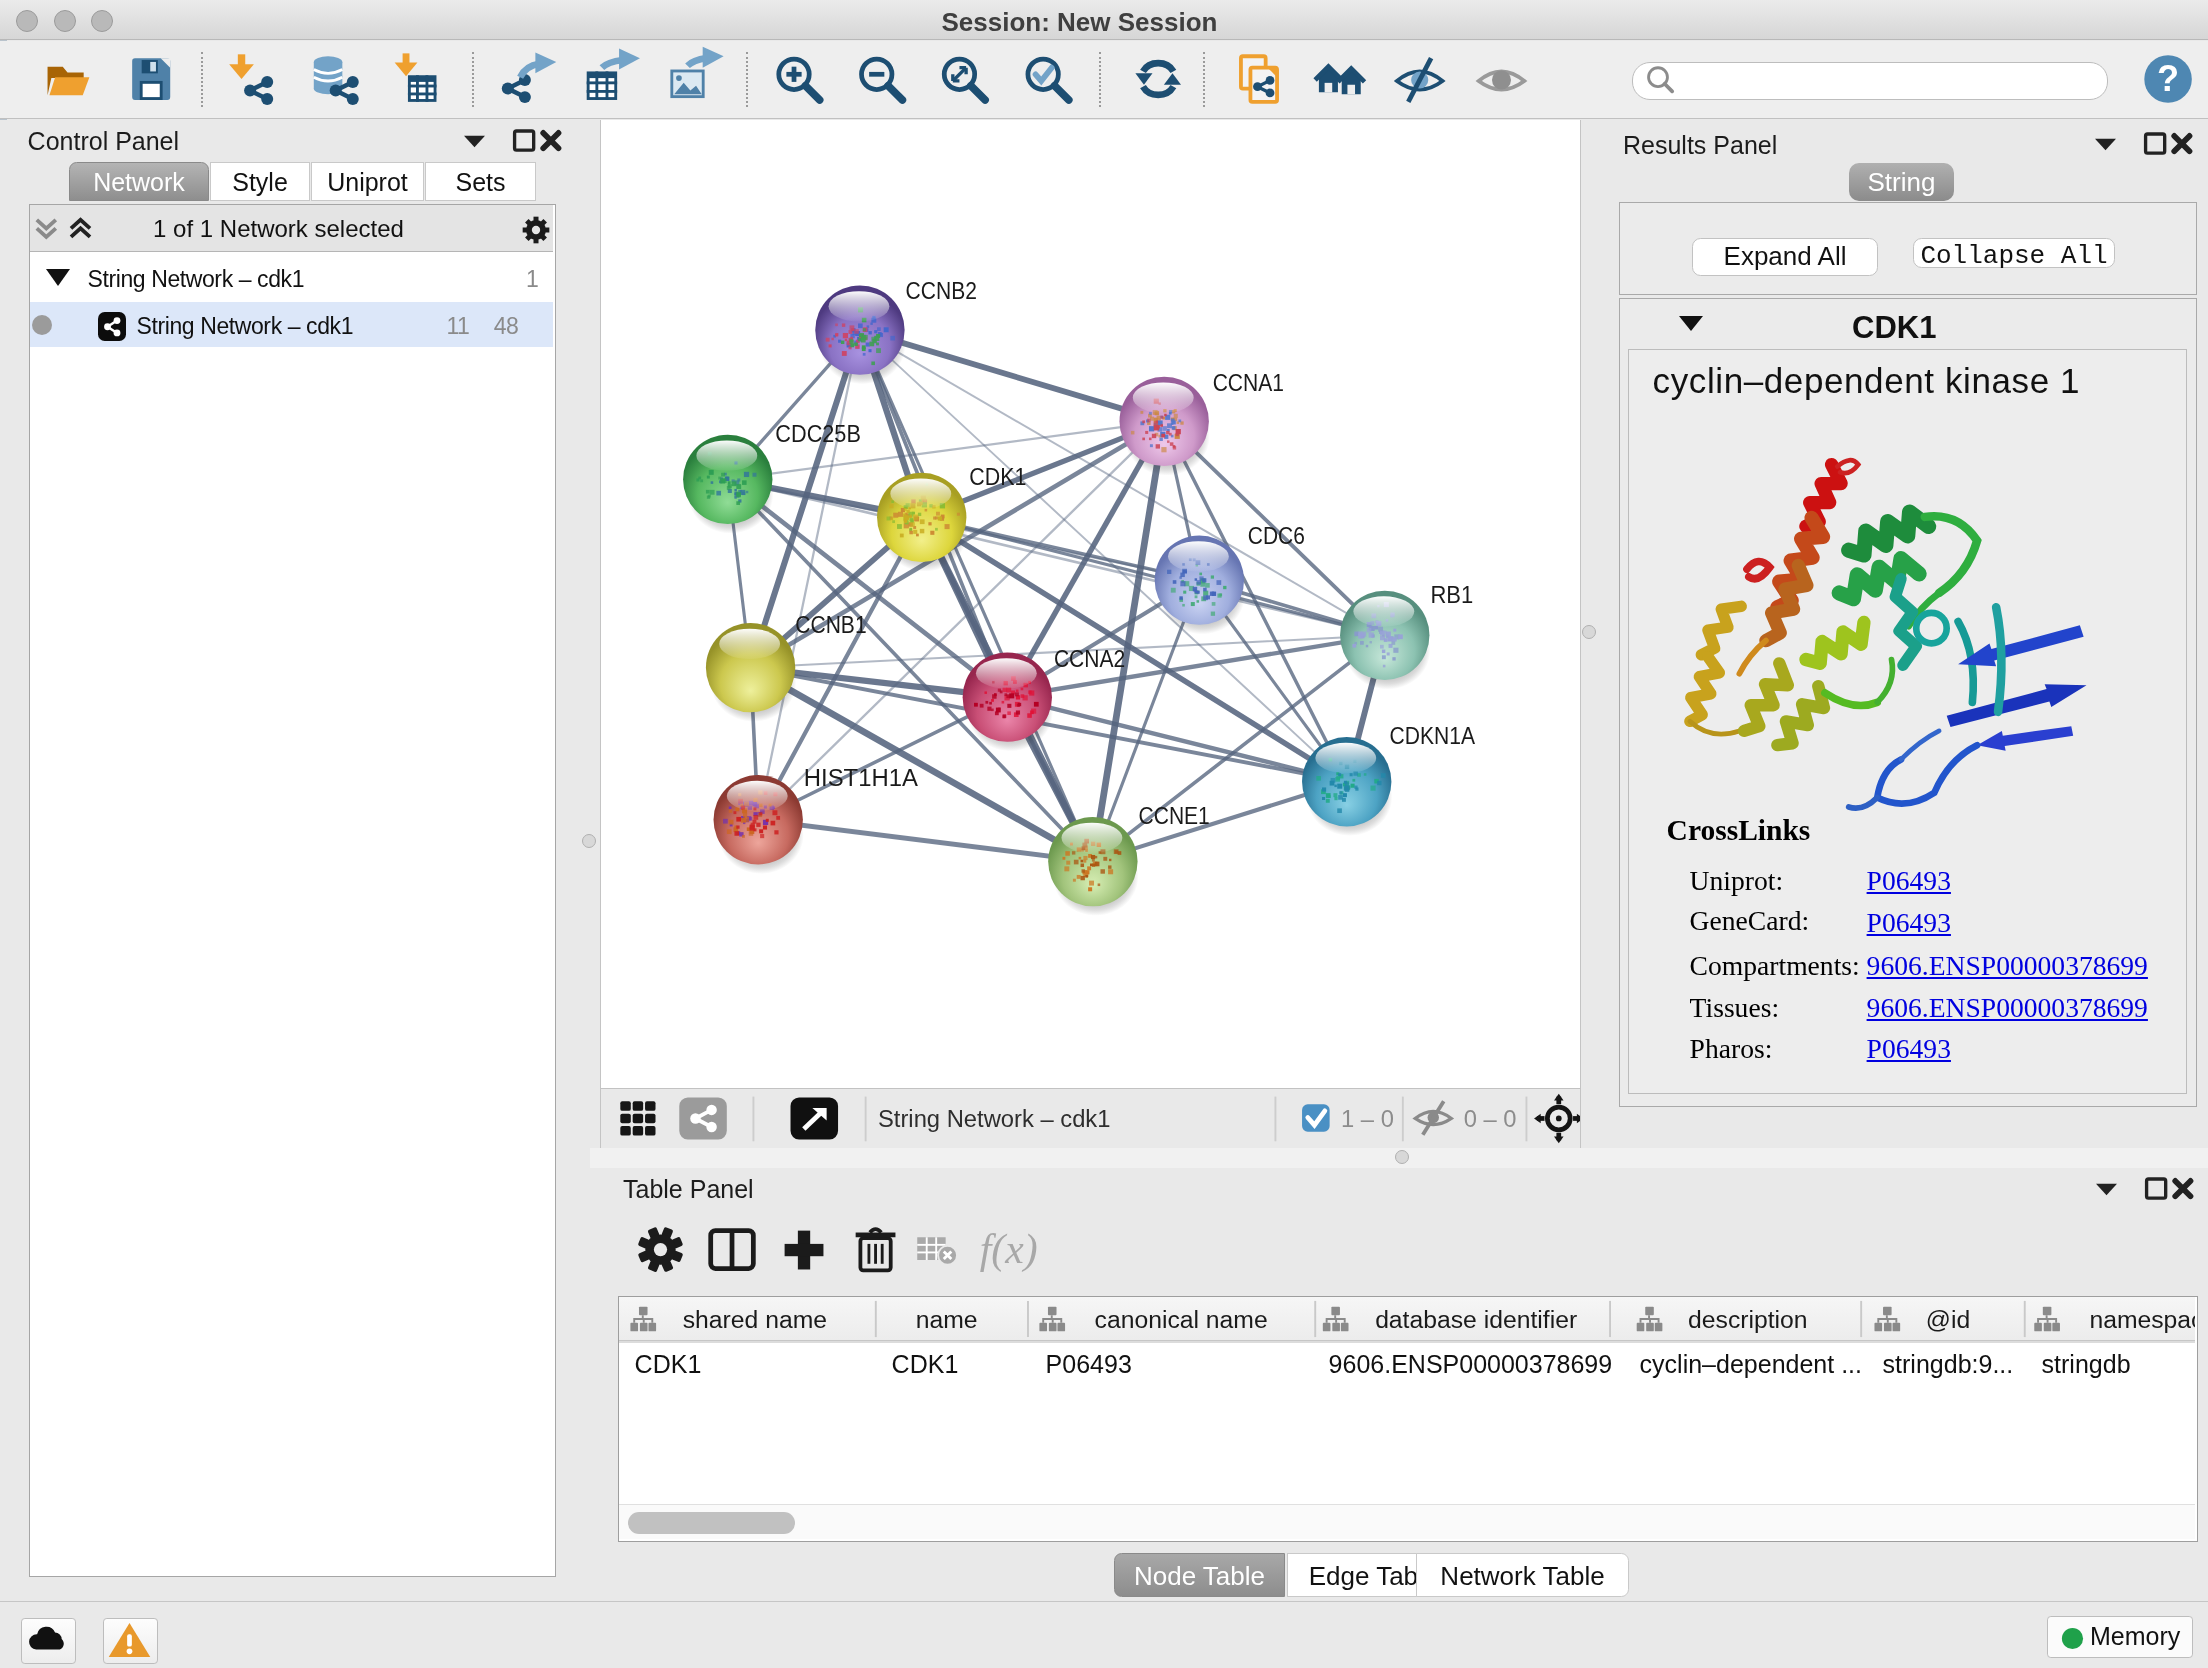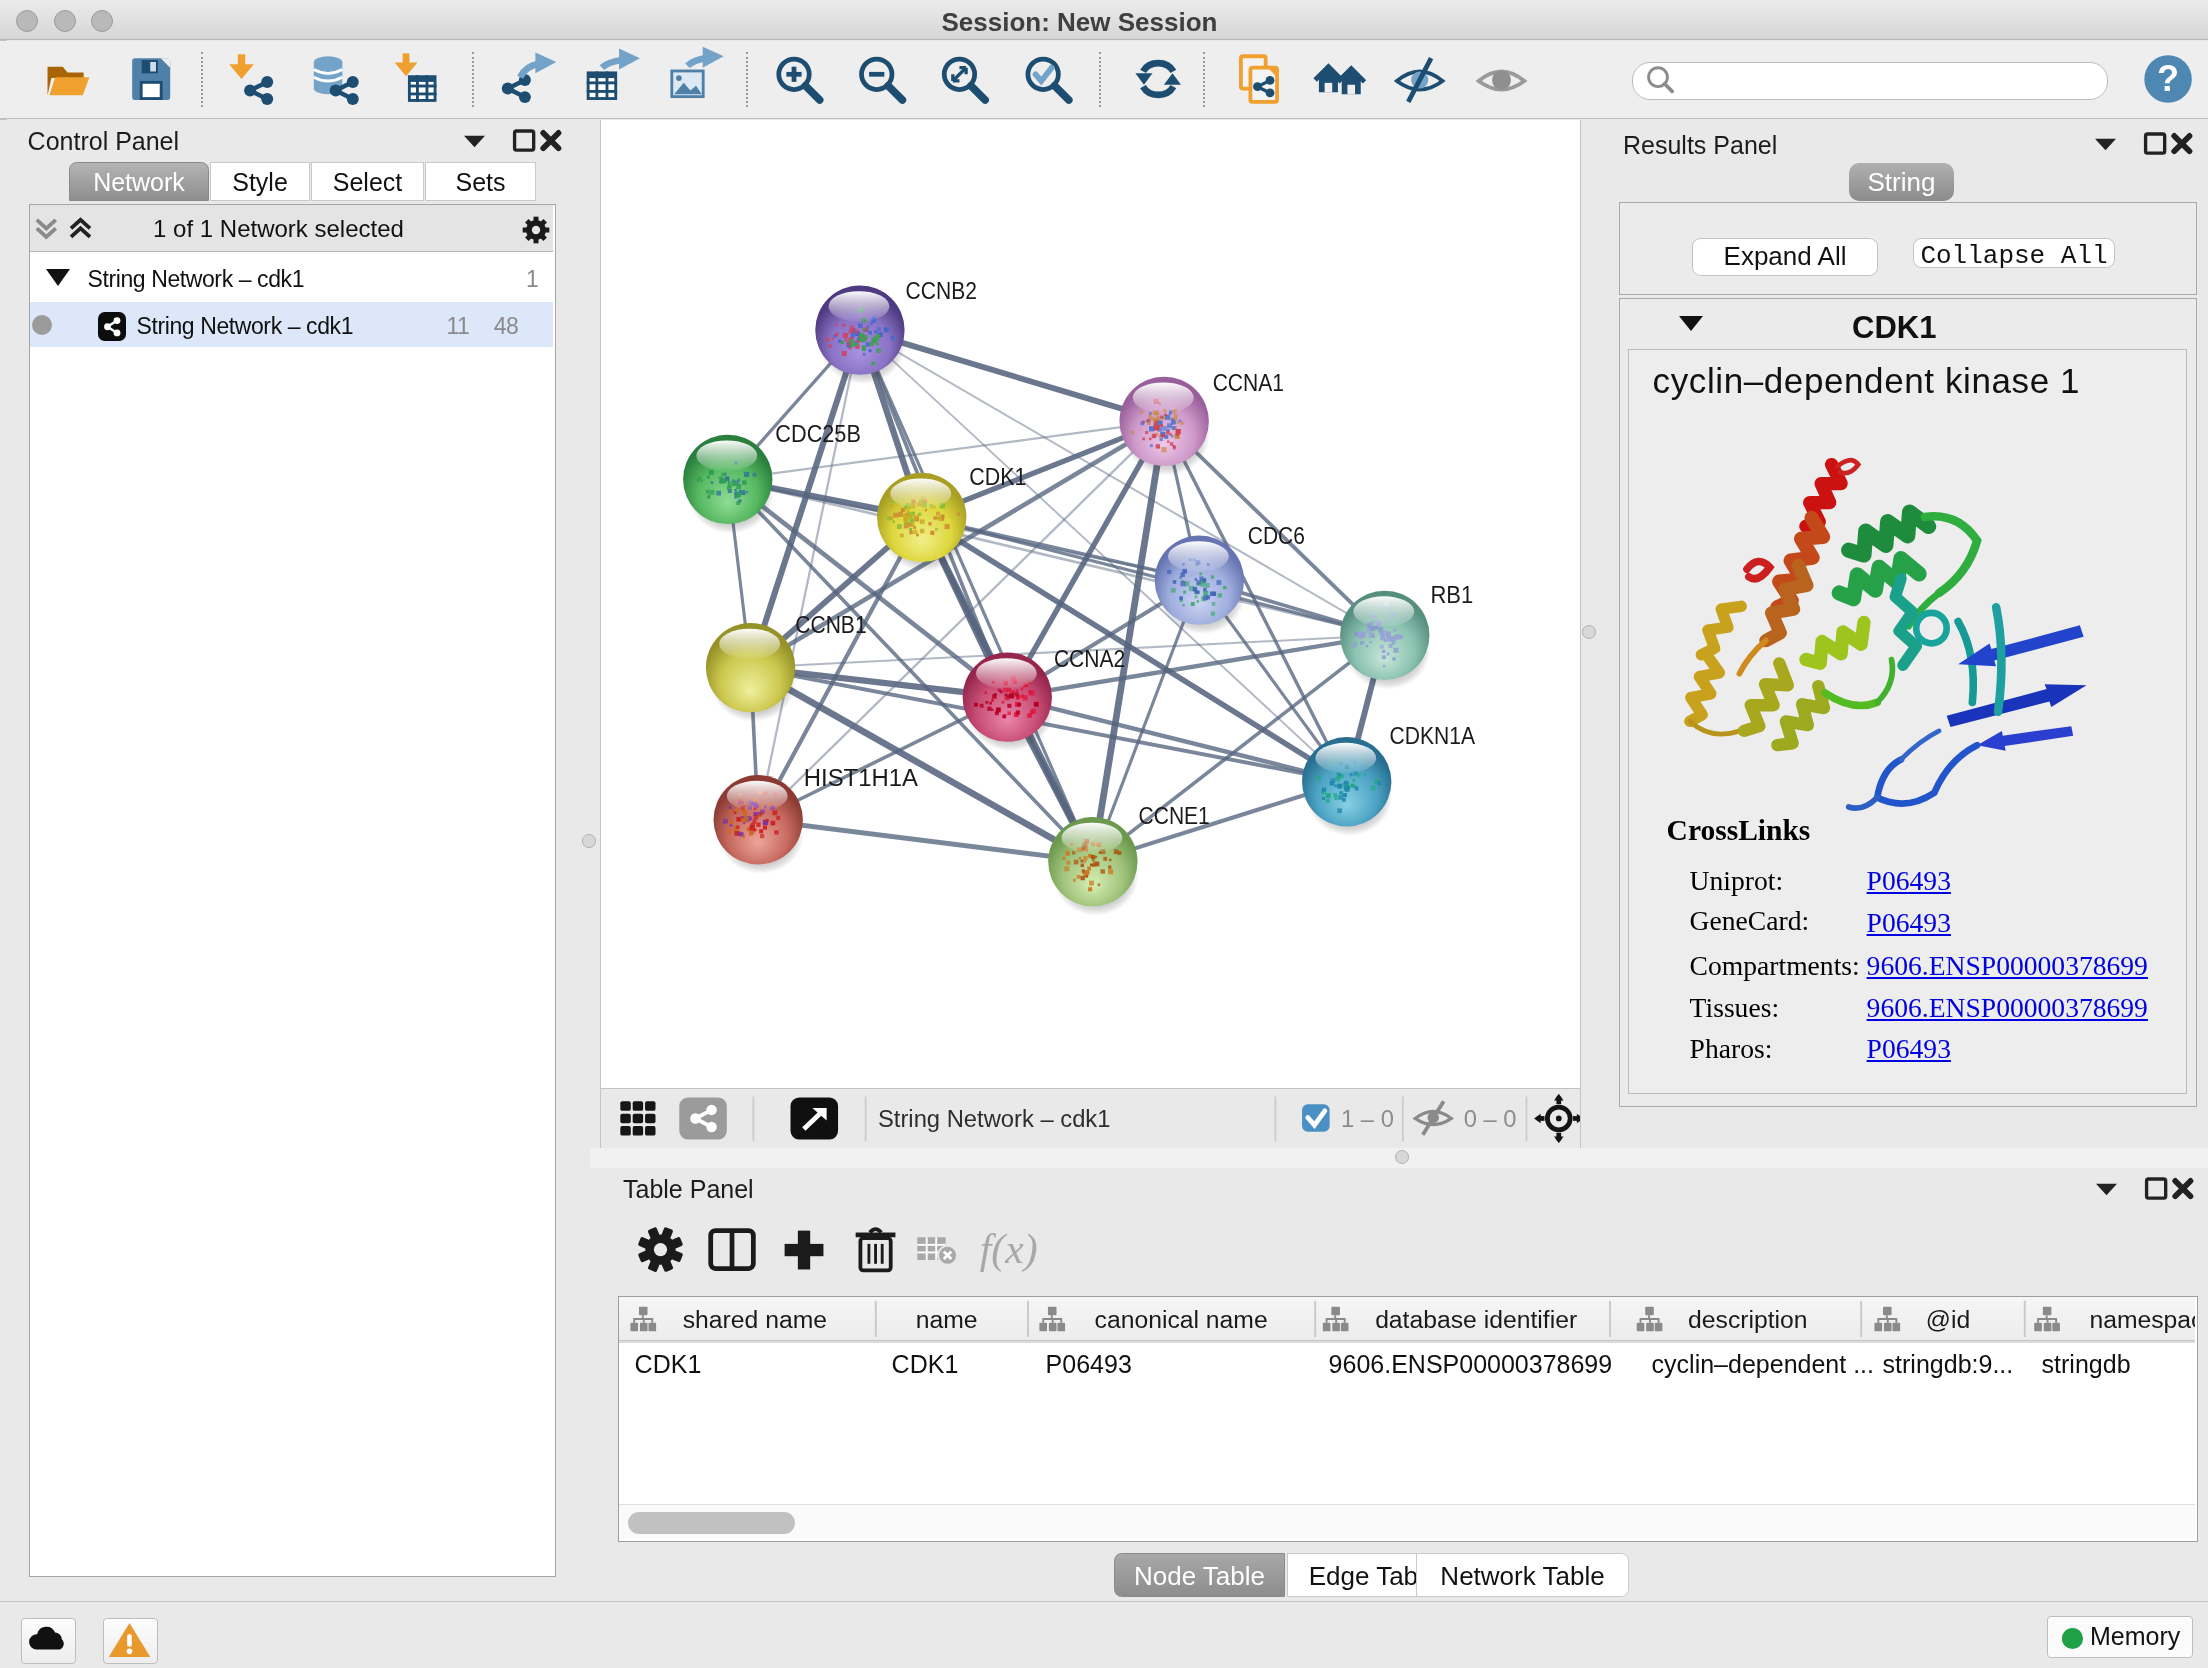--- a/index.html
+++ b/index.html
@@ -236,21 +236,21 @@
 
   <div id="cpanel" class="abs">
     <div class="ptitle abs" style="left:27.6px;top:6.7px;">Control Panel</div>
     <svg class="abs" style="left:464px;top:7.6px;" width="105" height="27" viewBox="0 0 110 28">
       <path d="M0,8 L22,8 L11,20 Z" fill="#222"></path>
       <rect x="53" y="3" width="20" height="20" rx="2" fill="none" stroke="#222" stroke-width="3.5"></rect>
       <path d="M83,5 L99,21 M99,5 L83,21" stroke="#222" stroke-width="6" stroke-linecap="round"></path>
     </svg>
     <div class="tab tabsel" style="left:69px;width:140px;">Network</div>
     <div class="tab" style="left:210px;width:100px;">Style</div>
-    <div class="tab" style="left:311px;width:113px;">Select</div>
+    <div class="tab" style="left:311px;width:113px;">Uniprot</div>
     <div class="tab" style="left:425px;width:111px;">Sets</div>
     <div id="cpbox" class="abs">
       <div id="cpsub" class="abs">
         <svg class="abs" style="left:3.8px;top:10.5px;" width="95" height="28.5" viewBox="0 0 100 30">
           <path d="M4,4 L14,13 L24,4 M4,13 L14,22 L24,13" fill="none" stroke="#8a8a8a" stroke-width="4"></path>
           <path d="M40,13 L50,4 L60,13 M40,22 L50,13 L60,22" fill="none" stroke="#222" stroke-width="4"></path>
         </svg>
         <div class="abs" style="left:116px;top:9.5px;width:266px;text-align:center;font-size:24px;color:#111;">1 of 1 Network selected</div>
         <svg class="abs" style="left:491px;top:9.5px;" width="30" height="30" viewBox="0 0 36 36">
           <g fill="#1b1b1b">
@@ -1333,21 +1333,21 @@
             </g>
             <text x="1546" y="33" font-size="26" fill="#1a1a1a" font-family="Liberation Sans">namespace</text>
           </svg>
         </div>
       <div id="tcells" class="abs">
           <div style="position:absolute;left:0;top:44px;width:1576px;height:1.9px;background:#dcdcdc"></div>
           <div class="tdcell" style="left:16px;">CDK1</div>
           <div class="tdcell" style="left:273px;">CDK1</div>
           <div class="tdcell" style="left:427px;">P06493</div>
           <div class="tdcell" style="left:710px;">9606.ENSP00000378699</div>
-          <div class="tdcell" style="left:1021px;margin-left:12px;">cyclin–dependent ...</div>
+          <div class="tdcell" style="left:1021px;">cyclin–dependent ...</div>
           <div class="tdcell" style="left:1264px;">stringdb:9...</div>
           <div class="tdcell" style="left:1423px;">stringdb</div>
         </div>
       <div id="hscroll" class="abs">
           <div id="hthumb" class="abs"></div>
         </div>
     </div>
     <div class="btab" style="left:524px;width:171px;background:linear-gradient(#a8a8a8,#8d8d8d);color:#fff;border-color:#8a8a8a;border-radius:7.6px 0 0 7.6px;">Node Table</div>
     <div class="btab" style="left:697px;width:173px;">Edge Table</div>
     <div class="btab" style="left:826px;width:213px;border-radius:0 7.6px 7.6px 0;">Network Table</div>

